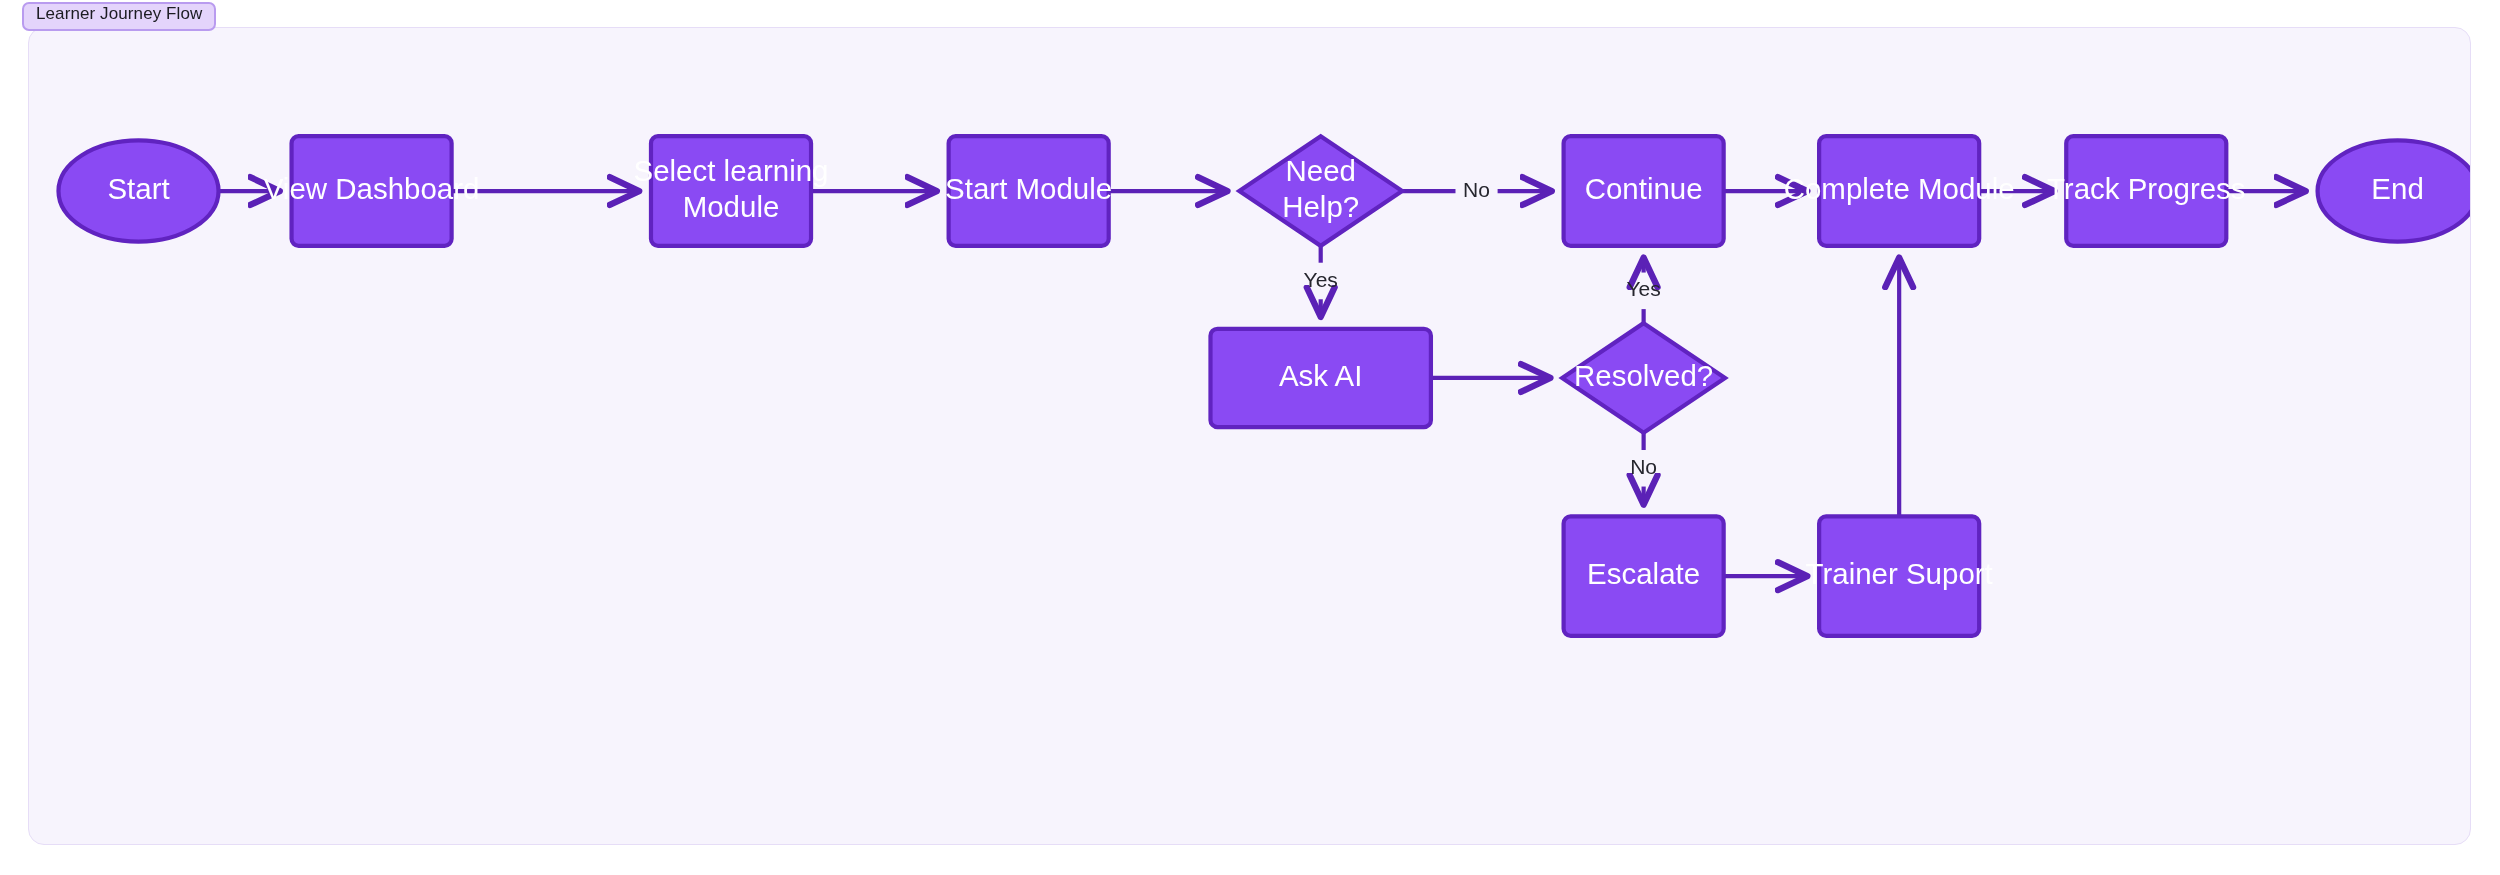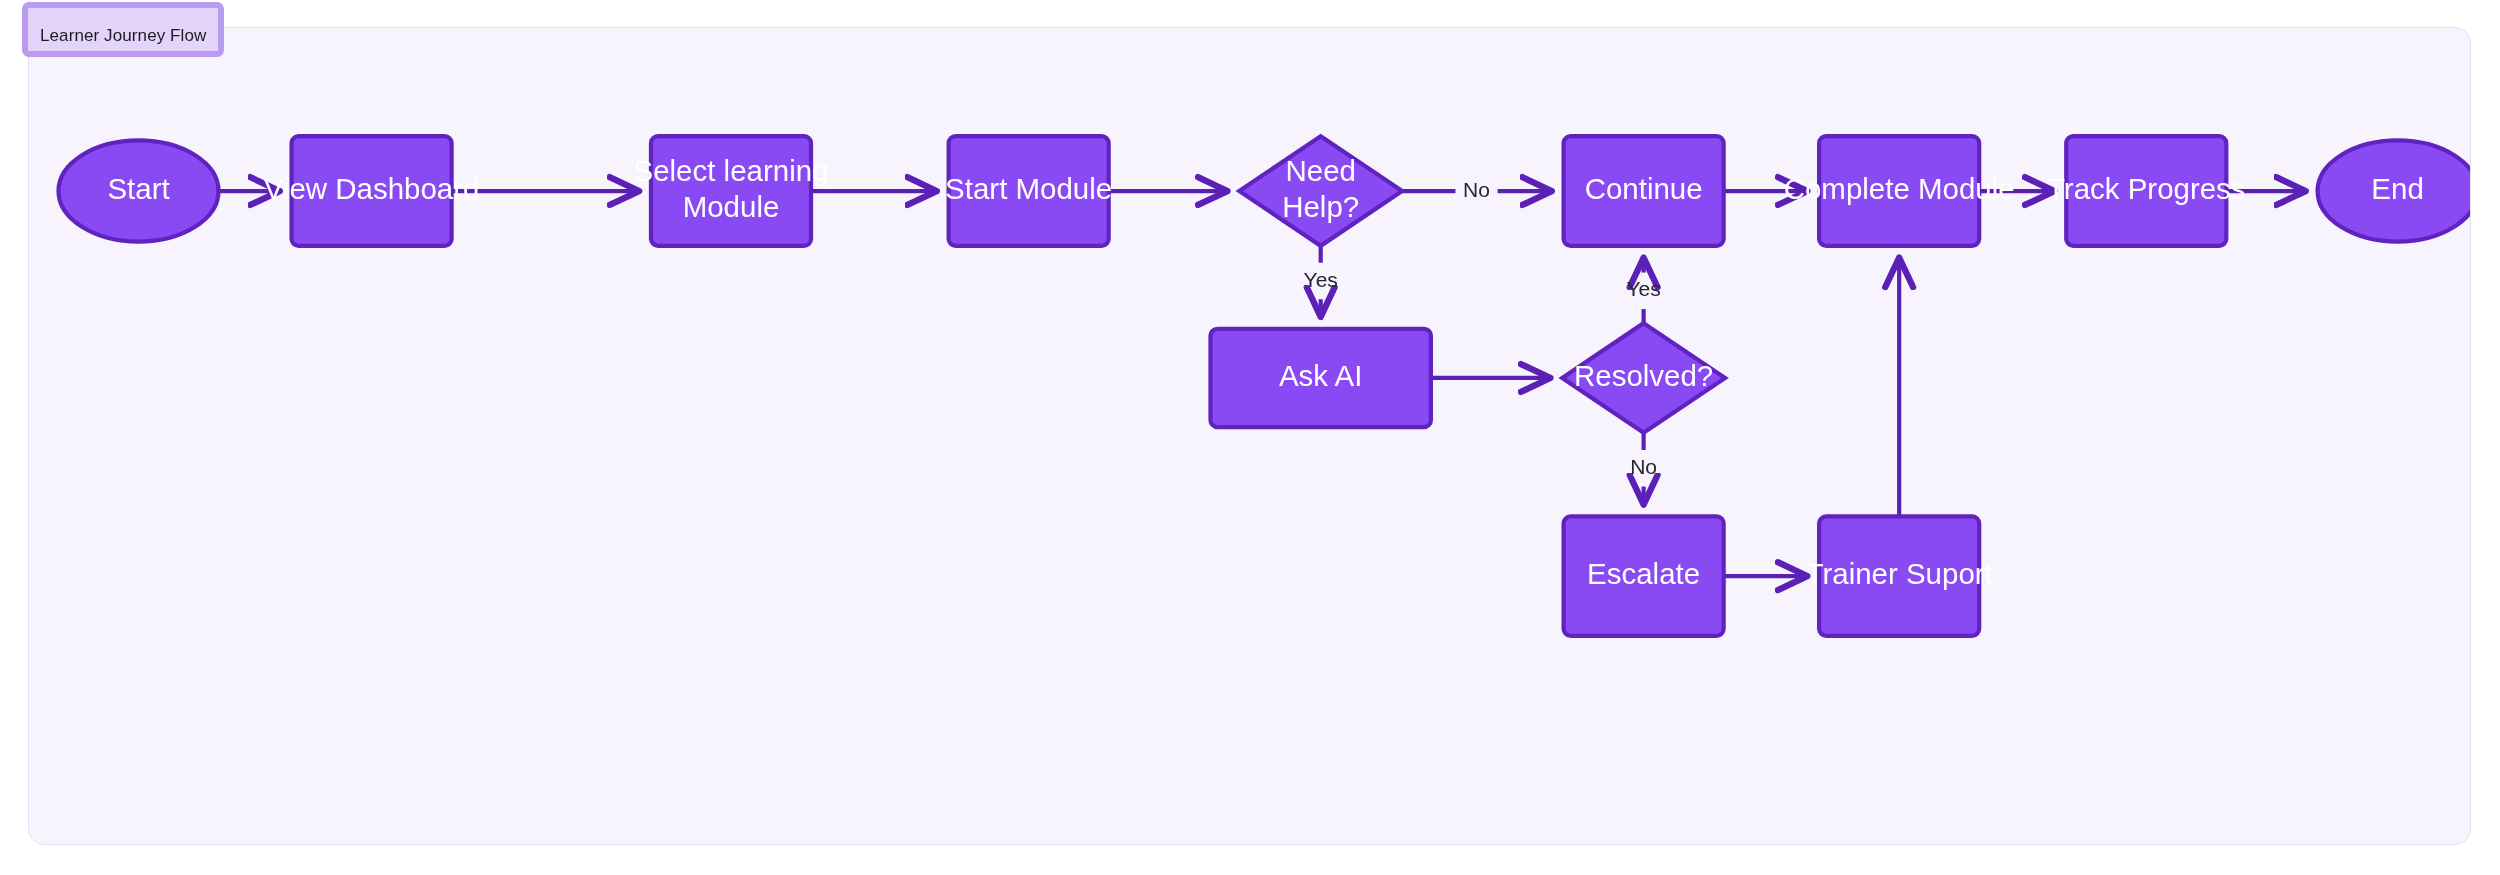--- a/index.html
+++ b/index.html
@@ -16,23 +16,23 @@
     height: 875px;
     background: #ffffff;
     overflow: hidden;
   }
   #title-badge {
     position: absolute;
     left: 22px;
     top: 2px;
     z-index: 5;
     display: inline-block;
-    padding: 18px 12px 5px 12px;
+    padding: 0 12px 5px 12px;
     background: #e4d4fb;
-    border: 6px solid #0f172a;
+    border: 2px solid #0f172a;
     border-radius: 7px;
     color: #1c1c22;
     font-size: 17px;
     line-height: 1.15;
     letter-spacing: 0.1px;
     white-space: nowrap;
     font-family: "Liberation Sans", sans-serif;
   }
   #canvas {
     position: absolute;

